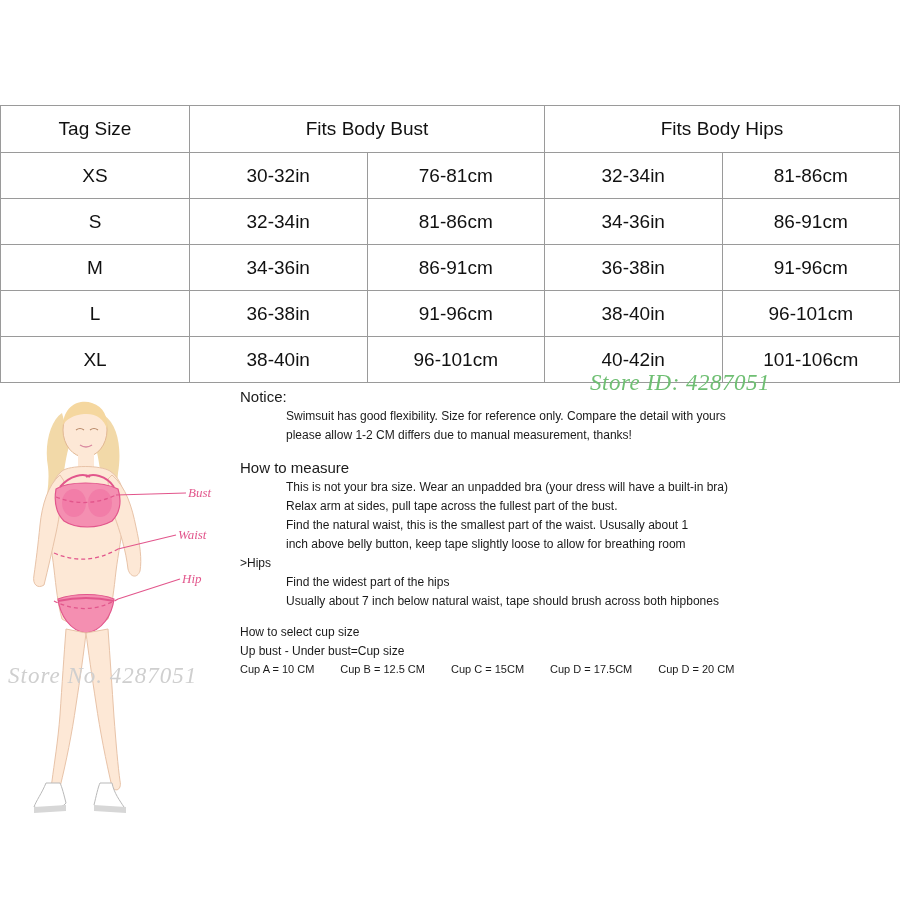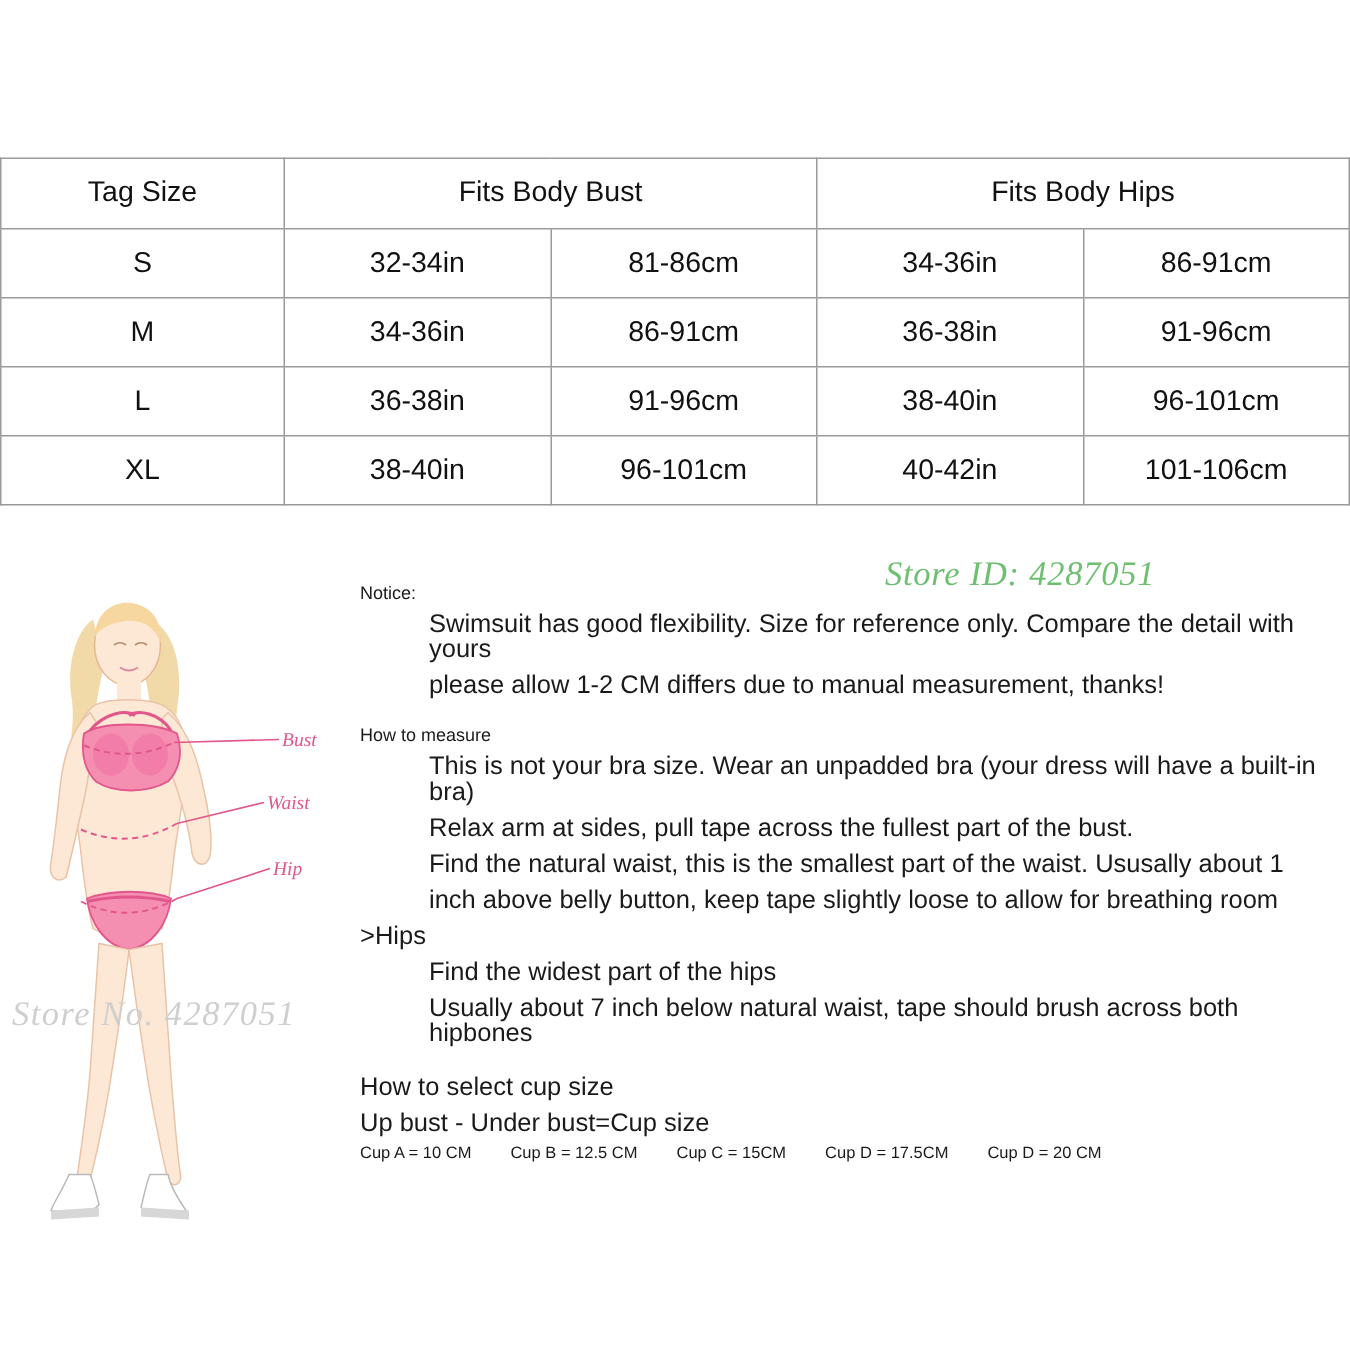--- a/index.html
+++ b/index.html
@@ -94,26 +94,26 @@
   .text-block {
     position: absolute;
     left: 240px;
     top: 14px;
     width: 655px;
     font-size: 14.5px;
     line-height: 1.0;
     color: #1a1a1a;
   }
   .t-head {
-    font-size: 12px;
+    font-size: 15px;
     margin: 0 0 6px 0;
   }
   .t-line {
     margin: 0 0 7px 0;
-    font-size: 17px;
+    font-size: 12px;
   }
   .indent1 { padding-left: 46px; }
   .indent2 { padding-left: 46px; }
   .gap { height: 12px; }
   .cups {
     display: flex;
     gap: 0px;
     font-size: 11px;
     margin-top: 6px;
   }
@@ -127,20 +127,27 @@
 
   <table class="size-table">
     <thead>
       <tr>
         <th class="col-tag" rowspan="1">Tag Size</th>
         <th colspan="2">Fits Body Bust</th>
         <th colspan="2">Fits Body Hips</th>
       </tr>
     </thead>
     <tbody>
+      <tr>
+        <td class="col-tag">XS</td>
+        <td class="col-q">30-32in</td>
+        <td class="col-q">76-81cm</td>
+        <td class="col-q">32-34in</td>
+        <td class="col-q">81-86cm</td>
+      </tr>
       <tr>
         <td class="col-tag">S</td>
         <td class="col-q">32-34in</td>
         <td class="col-q">81-86cm</td>
         <td class="col-q">34-36in</td>
         <td class="col-q">86-91cm</td>
       </tr>
       <tr>
         <td class="col-tag">M</td>
         <td class="col-q">34-36in</td>

